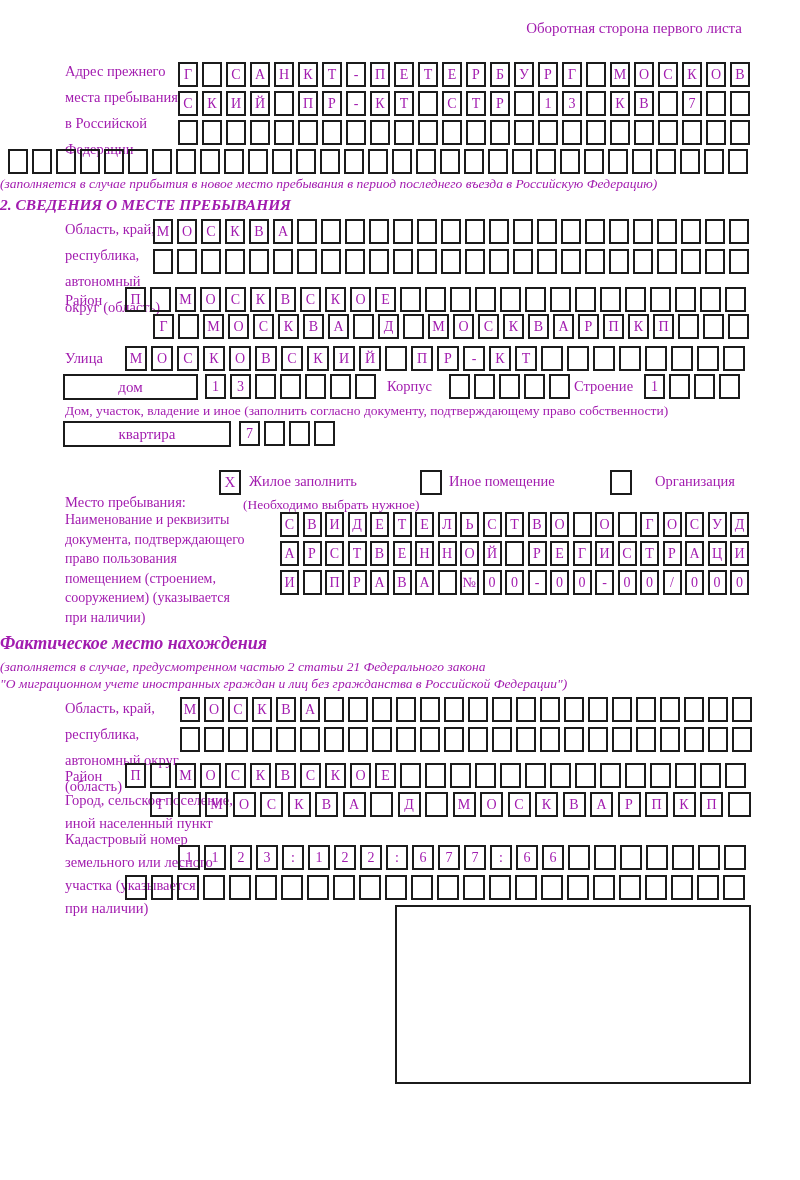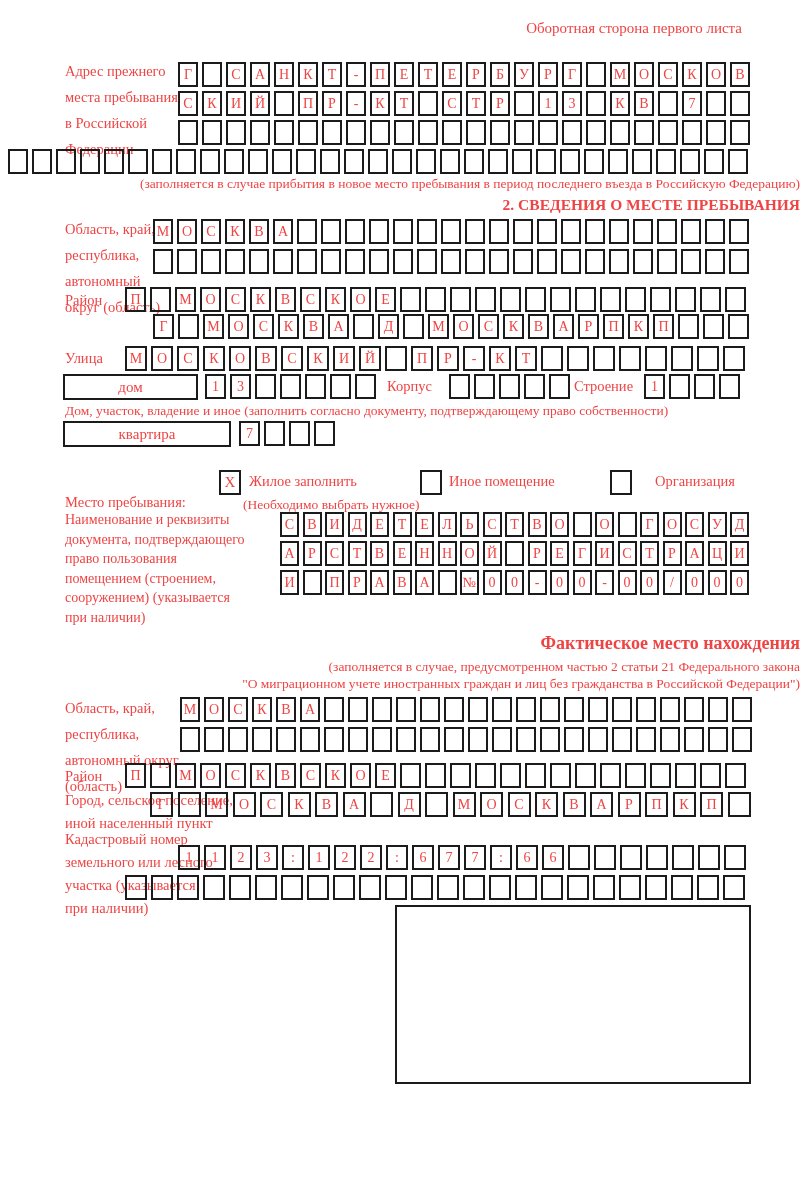--- a/index.html
+++ b/index.html
@@ -1,22 +1,22 @@
 <!DOCTYPE html>
 <html><head>
 <meta charset="utf-8">
 <style>
   html,body{margin:0;padding:0;background:#fff;}
   #page{position:relative;width:800px;height:1180px;background:#ffffff;
-        font-family:"Liberation Serif","DejaVu Serif",serif;color:#ef4444;overflow:hidden;}
+        font-family:"Liberation Serif","DejaVu Serif",serif;color:#a21caf;overflow:hidden;}
   .abs{position:absolute;}
   .lbl{font-size:14.5px;line-height:26px;white-space:pre-line;}
   .lbl.tight{line-height:23px;}
   .note{font-size:13.5px;}
-  .center{left:0;width:800px;text-align:right;}
+  .center{left:0;width:800px;text-align:left;font-style:italic;}
   .title{font-weight:bold;font-size:15.5px;}
   .cells{display:flex;gap:var(--g,4px);}
   .cell{flex:none;width:var(--cw,20px);height:25px;box-sizing:border-box;
         border:2px solid #1b1b1b;text-align:center;font-size:14px;line-height:21px;
         font-family:"Liberation Serif","DejaVu Serif",serif;}
   .g24{--cw:20px;--g:4px;}
   .g25{--cw:21px;--g:4px;}
   .g26{--cw:22px;--g:4px;}
   .g275{--cw:23px;--g:4.5px;}
   .g225{--cw:19px;--g:3.5px;}

